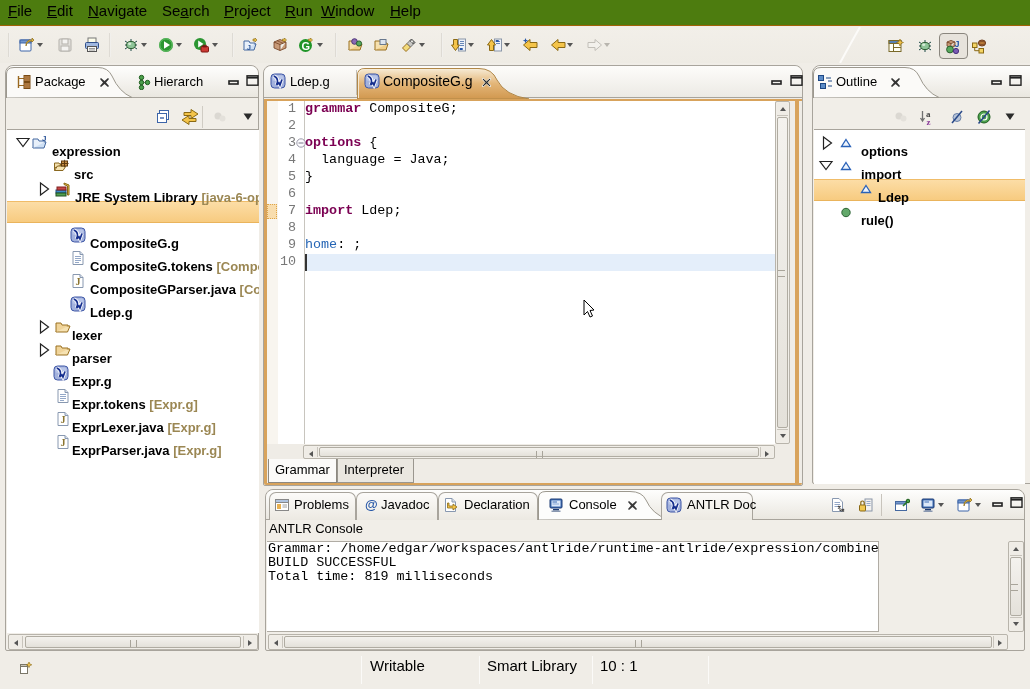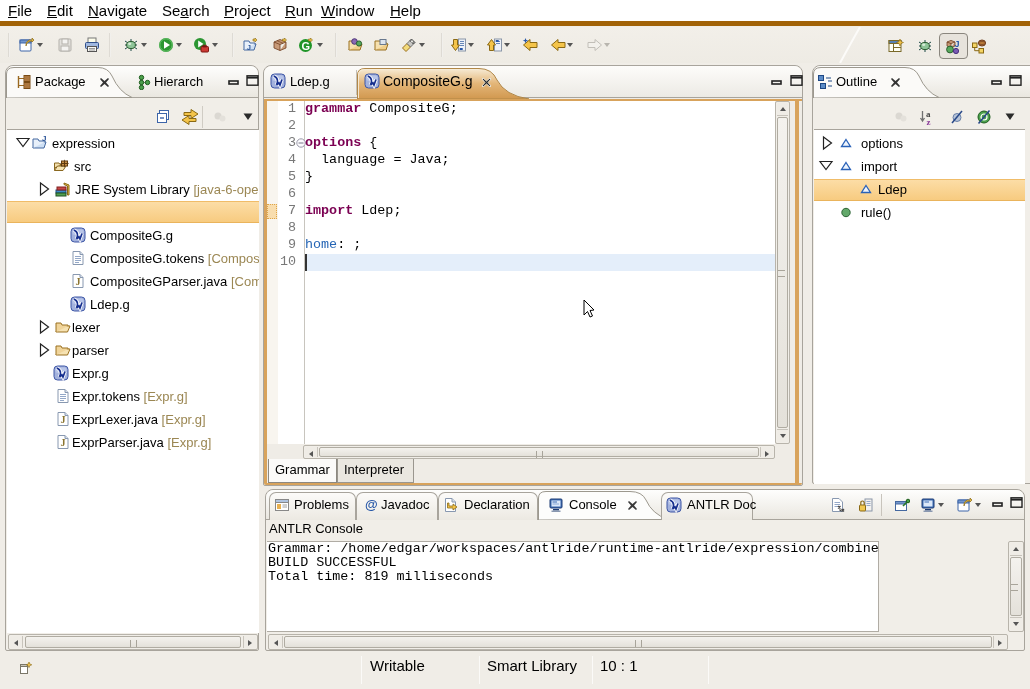--- a/index.html
+++ b/index.html
@@ -1,37 +1,37 @@
 <!DOCTYPE html>
 <html><head>
 <meta charset="utf-8">
 <style>
 *{margin:0;padding:0;box-sizing:border-box}
 html,body{width:1030px;height:689px;overflow:hidden}
 body{position:relative;font-family:"Liberation Sans",sans-serif;font-size:13px;background:#f0ede7;color:#000}
 .ab{position:absolute}
 .mono{font-family:"Liberation Mono",monospace}
 
-#menubar{left:0;top:0;width:1030px;height:26px;background:#ffffff;border-bottom:5px solid #a16207}
+#menubar{left:0;top:0;width:1030px;height:26px;background:#4d7c0f;border-bottom:1px solid #a16207}
 #menubar span{position:absolute;top:2px;font-size:15px}
 #menubar u{text-decoration:underline}
 
 #toolbar{left:0;top:27px;width:1030px;height:36px;background:linear-gradient(#f2efe9,#eeebe4)}
 .tsep{position:absolute;top:6px;width:2px;height:24px;background:linear-gradient(90deg,#d4d0c8,#fbfaf8)}
 .ticon{position:absolute;top:10px;width:16px;height:16px}
 .dd{position:absolute;top:16px;width:0;height:0;border-left:3.5px solid transparent;border-right:3.5px solid transparent;border-top:4px solid #555}
 .ddg{border-top-color:#b8b5ae}
 
 .panel{position:absolute;background:#f1eee8;border:1px solid #a8a49c;border-radius:8px 8px 2px 2px}
 .tabstrip{position:absolute;left:0;top:0;right:0;height:32px;background:linear-gradient(#fefefd,#eae7e0);border-bottom:1px solid #a8a49c;border-radius:8px 8px 0 0}
 .tabtxt{position:absolute;top:8px;white-space:nowrap}
 .minmax{position:absolute;top:9px;width:13px;height:11px}
 .tree-sel{position:absolute;left:1px;right:1px;height:22px;background:linear-gradient(#fcdda6,#f7cb80);border-top:1px solid #f0bc68;border-bottom:1px solid #eab45c}
 .trow{position:absolute;white-space:nowrap;font-size:13px;height:23px;left:0;right:0}
-.trow b{position:absolute;top:4px;font-weight:normal;white-space:nowrap}
+.trow b{position:absolute;top:12px;font-weight:bold;white-space:nowrap}
 .trow .ti{position:absolute;top:3px;width:16px;height:16px}
 .dec{color:#9b8753;font-style:normal}
 n,u.sbthumb,i,s{font-style:normal;text-decoration:none}
 .hscroll{background:#f1eee8;border:1px solid #b8b4ab;border-radius:2px}
 .sbl,.sbr{position:absolute;top:1px;bottom:1px;width:13px;background:#efece6}
 .sbl{left:1px;border-right:1px solid #c8c4bc}
 .sbr{right:1px;border-left:1px solid #c8c4bc}
 .sbl::after,.sbr::after{content:"";position:absolute;top:4px;width:0;height:0;border-top:3.5px solid transparent;border-bottom:3.5px solid transparent}
 .sbl::after{left:4px;border-right:4.5px solid #555}
 .sbr::after{right:4px;border-left:4.5px solid #555}

